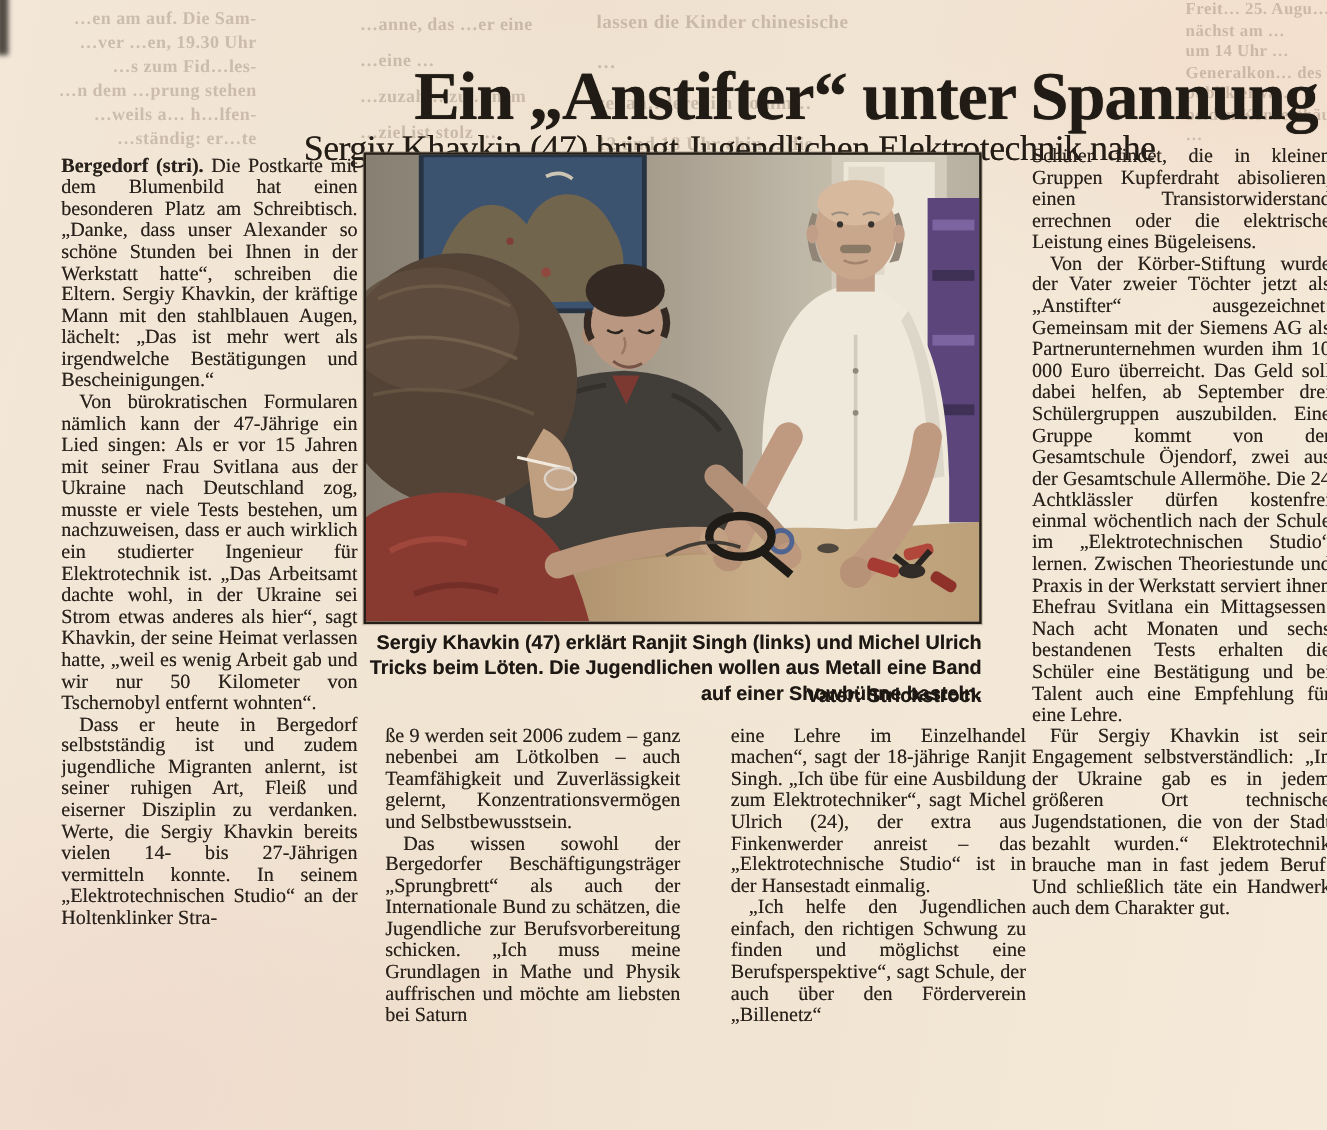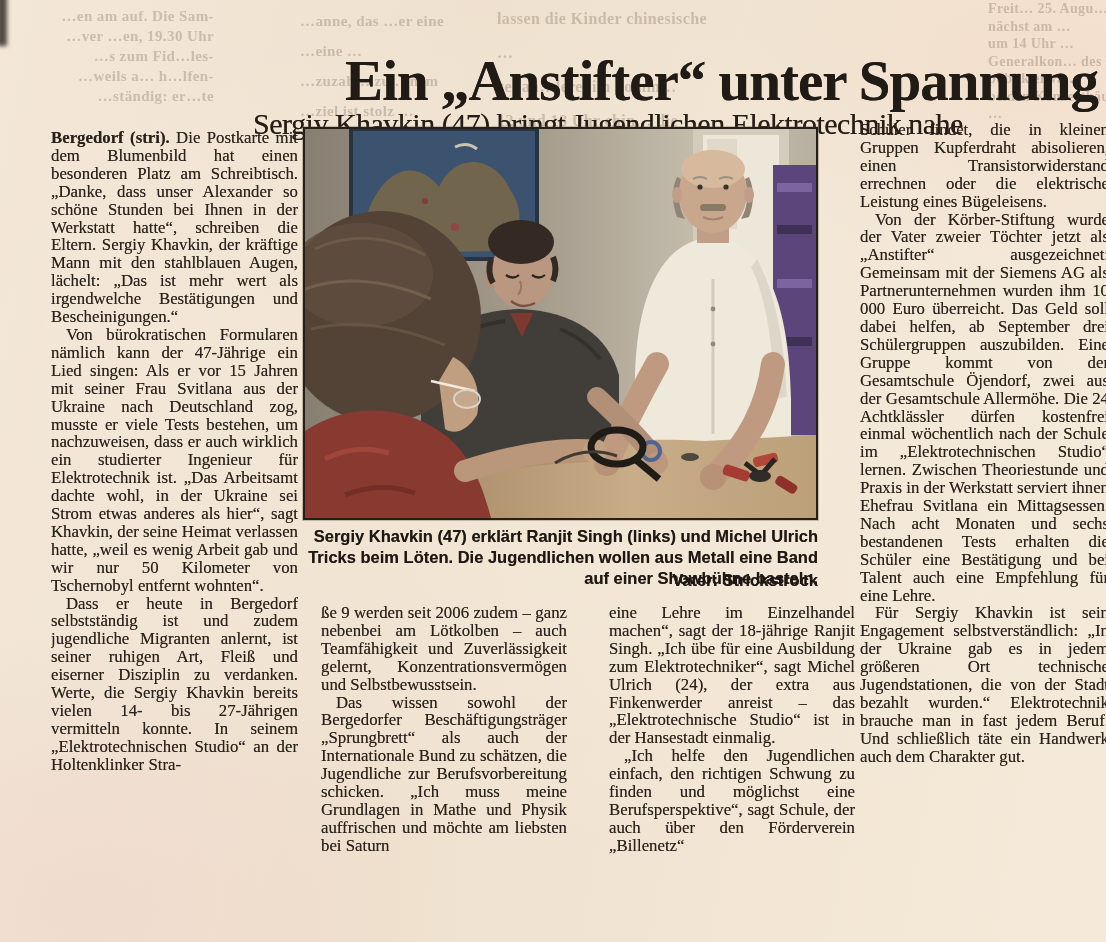--- a/index.html
+++ b/index.html
@@ -75,20 +75,21 @@
 <body>
 
 <div class="page">
 
   <div class="corner-smudge"></div>
 
   <div class="ghost ghost-left">
     <div>…en am auf. Die Sam-</div>
     <div>…ver …en, 19.30 Uhr</div>
     <div>…s zum Fid…les-</div>
+    <div>…n dem …prung stehen</div>
     <div>…weils a… h…lfen-</div>
     <div>…ständig: er…te</div>
   </div>
   <div class="ghost ghost-midleft">
     <div>…anne, das …er eine</div>
     <div>…eine …</div>
     <div>…zuzah… zu …nem</div>
     <div>…ziel ist stolz …</div>
   </div>
   <div class="ghost ghost-mid">

